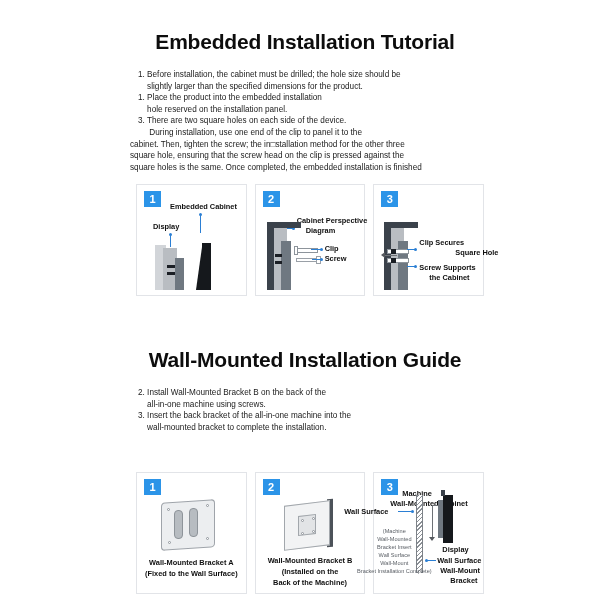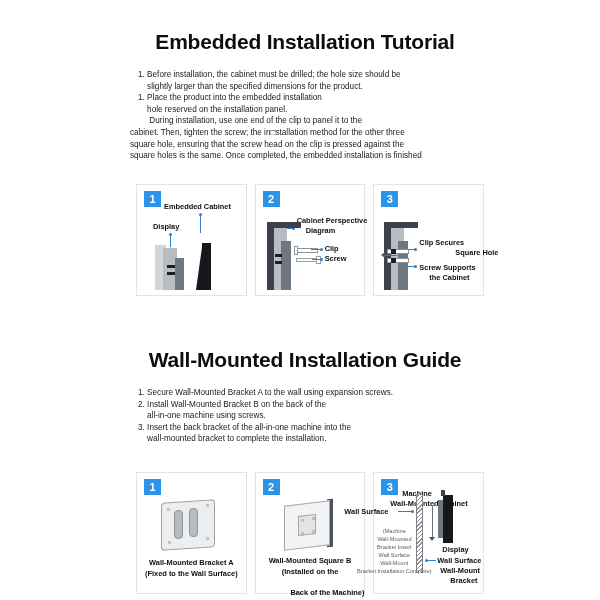--- a/index.html
+++ b/index.html
@@ -236,32 +236,33 @@
 
 <div class="page">
 
   <div class="section-title" id="title-embedded">Embedded Installation Tutorial</div>
 
   <div class="steps" id="steps-embedded">
     <span class="step-row">1. Before installation, the cabinet must be drilled; the hole size should be</span>
     <span class="step-row">    slightly larger than the specified dimensions for the product.</span>
     <span class="step-row">1. Place the product into the embedded installation</span>
     <span class="step-row">    hole reserved on the installation panel.</span>
+    <span class="step-row">3. There are two square holes on each side of the device.</span>
     <span class="step-row">     During installation, use one end of the clip to panel it to the</span>
     <span class="step-row step-flush" style="margin-left:-8px">cabinet. Then, tighten the screw; the in□stallation method for the other three</span>
     <span class="step-row step-flush" style="margin-left:-8px">square hole, ensuring that the screw head on the clip is pressed against the</span>
     <span class="step-row step-flush" style="margin-left:-8px">square holes is the same. Once completed, the embedded installation is finished</span>
   </div>
 
   <div class="panel-strip" id="strip-embedded">
 
     <div class="panel">
       <div class="badge">1</div>
 
-      <div class="lbl" style="left:27px; top:17px;">Embedded Cabinet</div>
+      <div class="lbl" style="left:33px; top:17px;">Embedded Cabinet</div>
       <div class="dot" style="left:62px; top:28px;"></div>
       <div class="leader v" style="left:63px; top:30px; height:18px;"></div>
 
       <div class="lbl" style="left:16px; top:37px;">Display</div>
       <div class="dot" style="left:32px; top:48px;"></div>
       <div class="leader v" style="left:33px; top:50px; height:12px;"></div>
 
       <div class="shape blk-pale" style="left:18px; top:60px; width:11px; height:45px;"></div>
       <div class="shape blk-light" style="left:26px; top:63px; width:14px; height:42px;"></div>
       <div class="shape blk-mid" style="left:38px; top:73px; width:9px; height:32px;"></div>
@@ -324,21 +325,20 @@
       <div class="dot" style="left:40px; top:80px;"></div>
       <div class="leader h" style="left:33px; top:81px; width:8px;"></div>
       <div class="lbl" style="left:45px; top:78px;">Screw Supports</div>
       <div class="lbl" style="left:55px; top:88px;">the Cabinet</div>
     </div>
   </div>
 
   <div class="section-title" id="title-wall">Wall-Mounted Installation Guide</div>
 
   <div class="steps" id="steps-wall">
-    <span class="step-row">1. Secure Wall-Mounted Bracket A to the wall using expansion screws.</span>
     <span class="step-row">2. Install Wall-Mounted Bracket B on the back of the</span>
     <span class="step-row">    all-in-one machine using screws.</span>
     <span class="step-row">3. Insert the back bracket of the all-in-one machine into the</span>
     <span class="step-row">    wall-mounted bracket to complete the installation.</span>
   </div>
 
   <div class="panel-strip" id="strip-wall">
 
     <div class="panel">
       <div class="badge">1</div>
@@ -359,23 +359,23 @@
       <div class="badge">2</div>
 
       <div class="bedge" style="left:71px; top:26px; width:6px; height:48px;"></div>
       <div class="bplate" style="left:28px; top:30px; width:46px; height:45px;"></div>
       <div class="bplate" style="left:42px; top:42px; width:18px; height:20px; background:#e2e4e6;"></div>
       <div class="hole" style="left:45px; top:46px;"></div>
       <div class="hole" style="left:56px; top:44px;"></div>
       <div class="hole" style="left:45px; top:59px;"></div>
       <div class="hole" style="left:56px; top:57px;"></div>
 
-      <div class="caption" style="top:83px;">Wall-Mounted Square B</div>
+      <div class="caption" style="top:83px;">Wall-Mounted Bracket B</div>
       <div class="caption" style="top:94px;">(Installed on the</div>
-      <div class="caption" style="top:115px;text-align:right;">Back of the Machine)</div>
+      <div class="caption" style="top:105px;">Back of the Machine)</div>
     </div>
 
     <div class="panel overflow">
       <div class="badge">3</div>
 
       <div class="lbl center" style="left:28px; top:-16px; width:80px;">Machine</div>
       <div class="lbl center" style="left:16px; top:-6px; width:104px;">Wall-Mounted Cabinet</div>
 
       <div class="wall-hatch" style="left:42px; top:22px; width:7px; height:78px;"></div>
 

